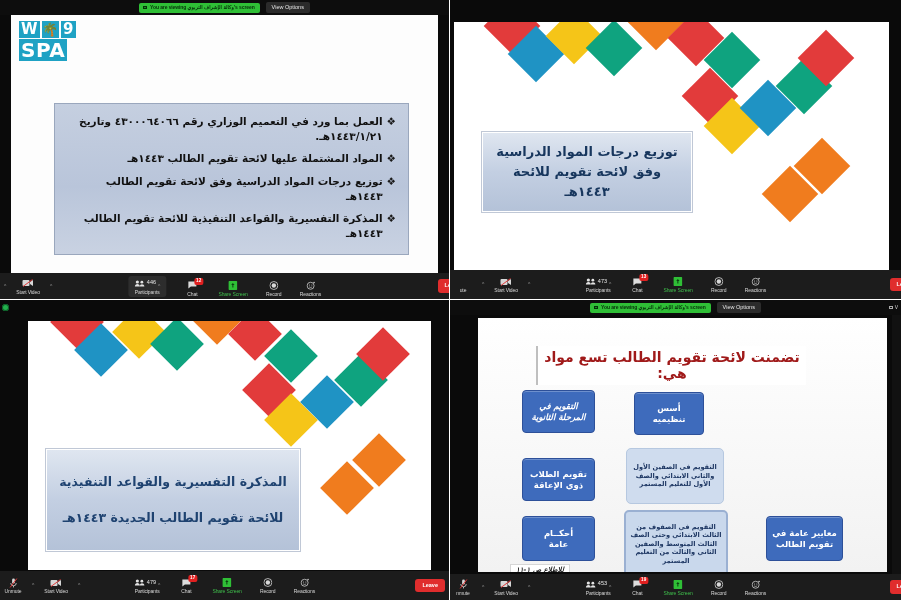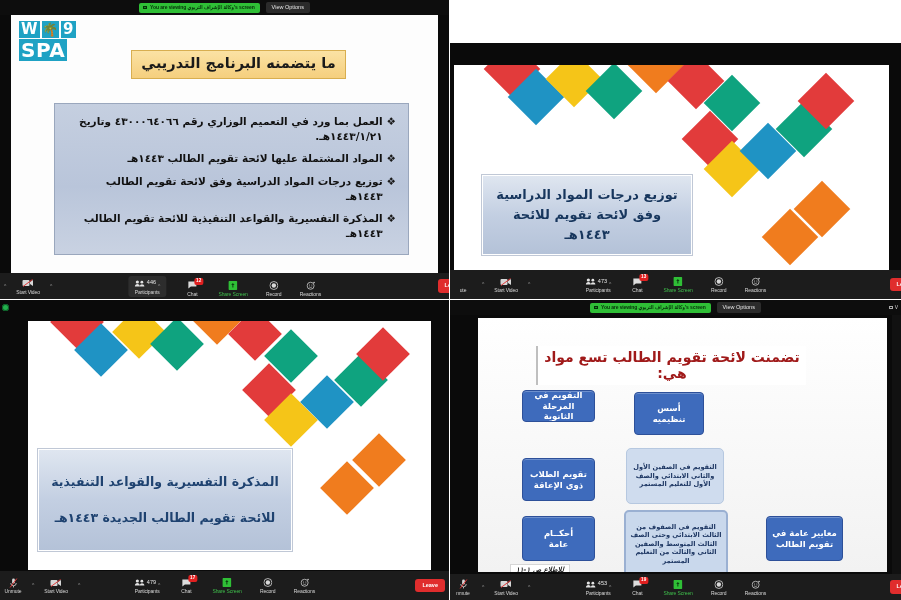--- a/index.html
+++ b/index.html
@@ -24,21 +24,21 @@
     gap: 0;
   }
 
   .panel {
     position: relative;
     overflow: hidden;
     background: #0a0a0a;
     border: 0;
   }
   .panel.p-tl { border-right: 1px solid #ffffff; border-bottom: 1px solid #ffffff; }
-  .panel.p-tr { border-bottom: 1px solid #ffffff; margin-top: 43px; }
+  .panel.p-tr { border-bottom: 1px solid #ffffff; }
   .panel.p-bl { border-right: 1px solid #ffffff; }
 
   
   .zoom-topbar {
     position: absolute;
     top: 0; left: 0; right: 0;
     height: 15px;
     background: #0d0d0d;
     display: flex;
     align-items: center;
@@ -405,23 +405,20 @@
         <div class="spa-row">
           <span class="spa-block" style="font-size:15px;">W</span>
           <span class="spa-pal">🌴</span>
           <span class="spa-block" style="font-size:15px;">9</span>
         </div>
         <div class="spa-row">
           <span class="spa-block">SPA</span>
         </div>
       </div>
 
-      <div class="title-banner">
-        <div class="t">ما يتضمنه البرنامج التدريبي</div>
-      </div>
 
       <div class="body-box">
         <div class="bullet-line">
           <span class="bm">❖</span>
           <span class="bt">العمل بما ورد في التعميم الوزاري رقم ٤٣٠٠٠٦٤٠٦٦ وتاريخ ١٤٤٣/١/٢١هـ.</span>
         </div>
         <div class="bullet-line">
           <span class="bm">❖</span>
           <span class="bt">المواد المشتملة عليها لائحة تقويم الطالب ١٤٤٣هـ</span>
         </div>
@@ -642,21 +639,21 @@
         <div class="sq" style="left:222px; top:50px;  width:38px; height:38px; background:#e23b3b;"></div>
         <div class="sq" style="left:244px; top:80px;  width:38px; height:38px; background:#f5c518;"></div>
         <div class="sq" style="left:280px; top:62px;  width:38px; height:38px; background:#1f93c4;"></div>
         <div class="sq" style="left:314px; top:40px;  width:38px; height:38px; background:#0fa37f;"></div>
         <div class="sq" style="left:336px; top:14px;  width:38px; height:38px; background:#e23b3b;"></div>
         <div class="sq" style="left:332px; top:120px; width:38px; height:38px; background:#f07c1e;"></div>
         <div class="sq" style="left:300px; top:148px; width:38px; height:38px; background:#f07c1e;"></div>
         <div class="sq" style="left:166px; top:54px;  width:32px; height:32px; background:#ffffff;"></div>
       </div>
 
-      <div class="centerbox" style="left:10px; top:128px; width:254px; height:102px; padding:10px;">
+      <div class="centerbox" style="left:18px; top:128px; width:254px; height:102px; padding:10px;">
         <div class="ln" style="font-size:12.5px; color:#1e4270;">المذكرة التفسيرية والقواعد التنفيذية</div>
         <div class="ln" style="font-size:12.5px; color:#1e4270; margin-top:16px;">للائحة تقويم الطالب الجديدة ١٤٤٣هـ</div>
       </div>
     </div>
 
     <div class="zoom-bar tall">
       <div class="ctrl-left">
         <div class="ctrl">
           <span class="glyph">
             <svg class="ic ic-mic" viewBox="0 0 16 18">
@@ -760,21 +757,21 @@
     </div>
 
     <div class="side-strip"></div>
 
     <div class="stage slide4" style="left:28px; top:18px; right:14px; bottom:28px;">
 
       <div class="s4-title">
         <div class="t">تضمنت لائحة تقويم الطالب تسع مواد هي:</div>
       </div>
 
-      <div class="node blue" style="left:44px;  top:72px; width:73px; height:32px;">
+      <div class="node blue" style="left:44px;  top:72px; width:73px; height:43px;font-style:italic;">
         <span class="nt">التقويم في<br>المرحلة الثانوية</span>
       </div>
       <div class="node blue" style="left:156px; top:74px; width:70px; height:43px;">
         <span class="nt">أسس<br>تنظيميه</span>
       </div>
 
       <div class="node blue" style="left:44px;  top:140px; width:73px; height:43px;">
         <span class="nt">تقويم الطلاب<br>ذوي الإعاقة</span>
       </div>
       <div class="node light" style="left:148px; top:130px; width:98px; height:56px;">

